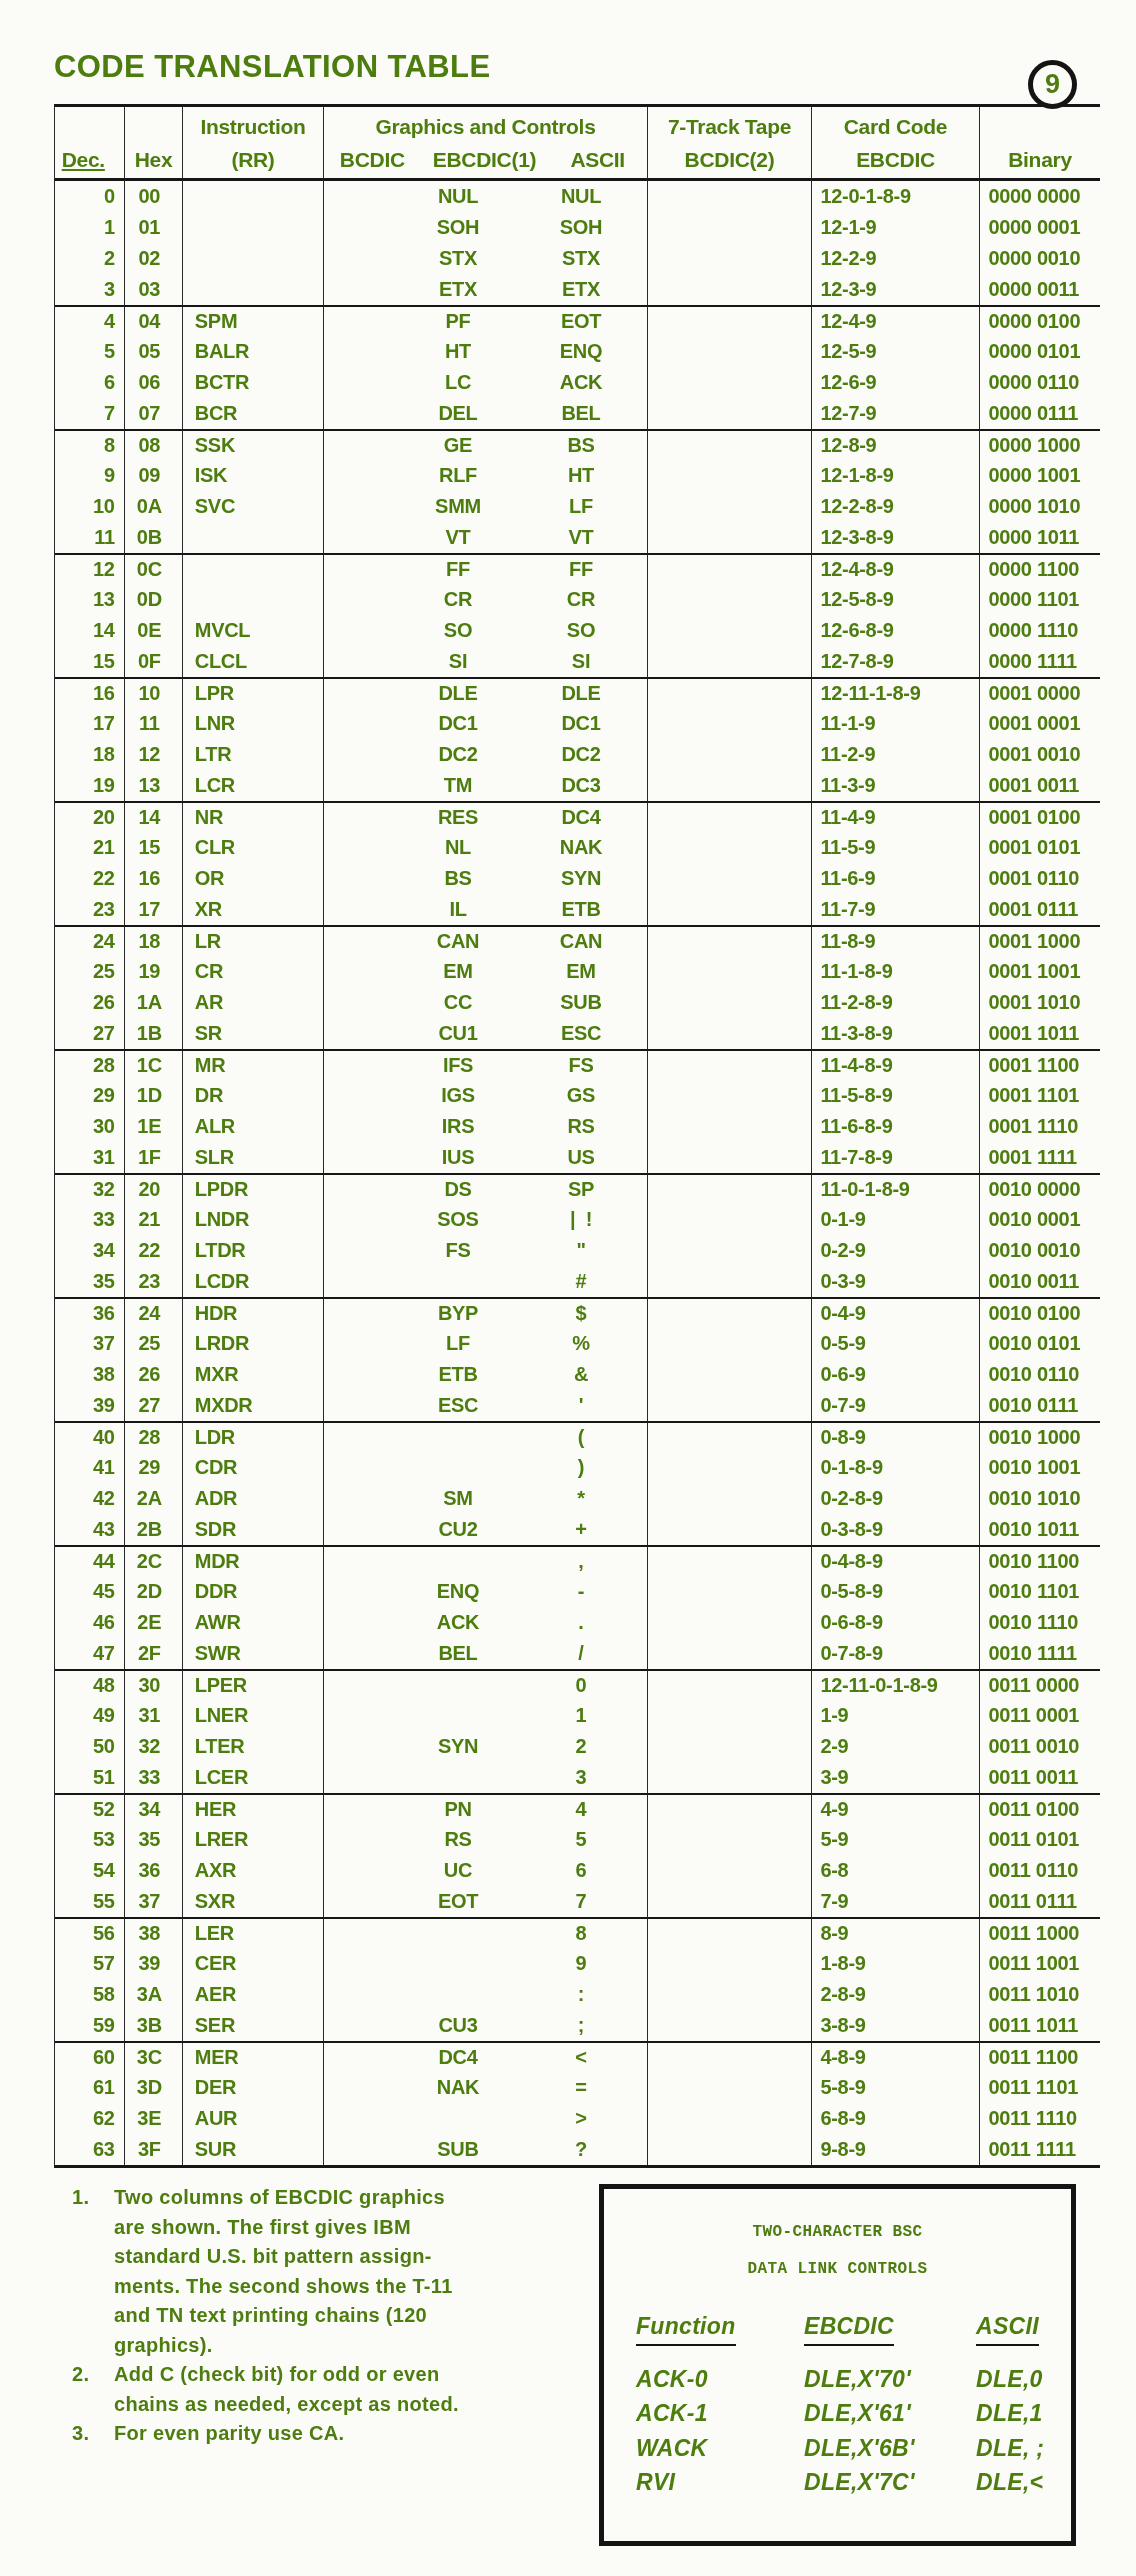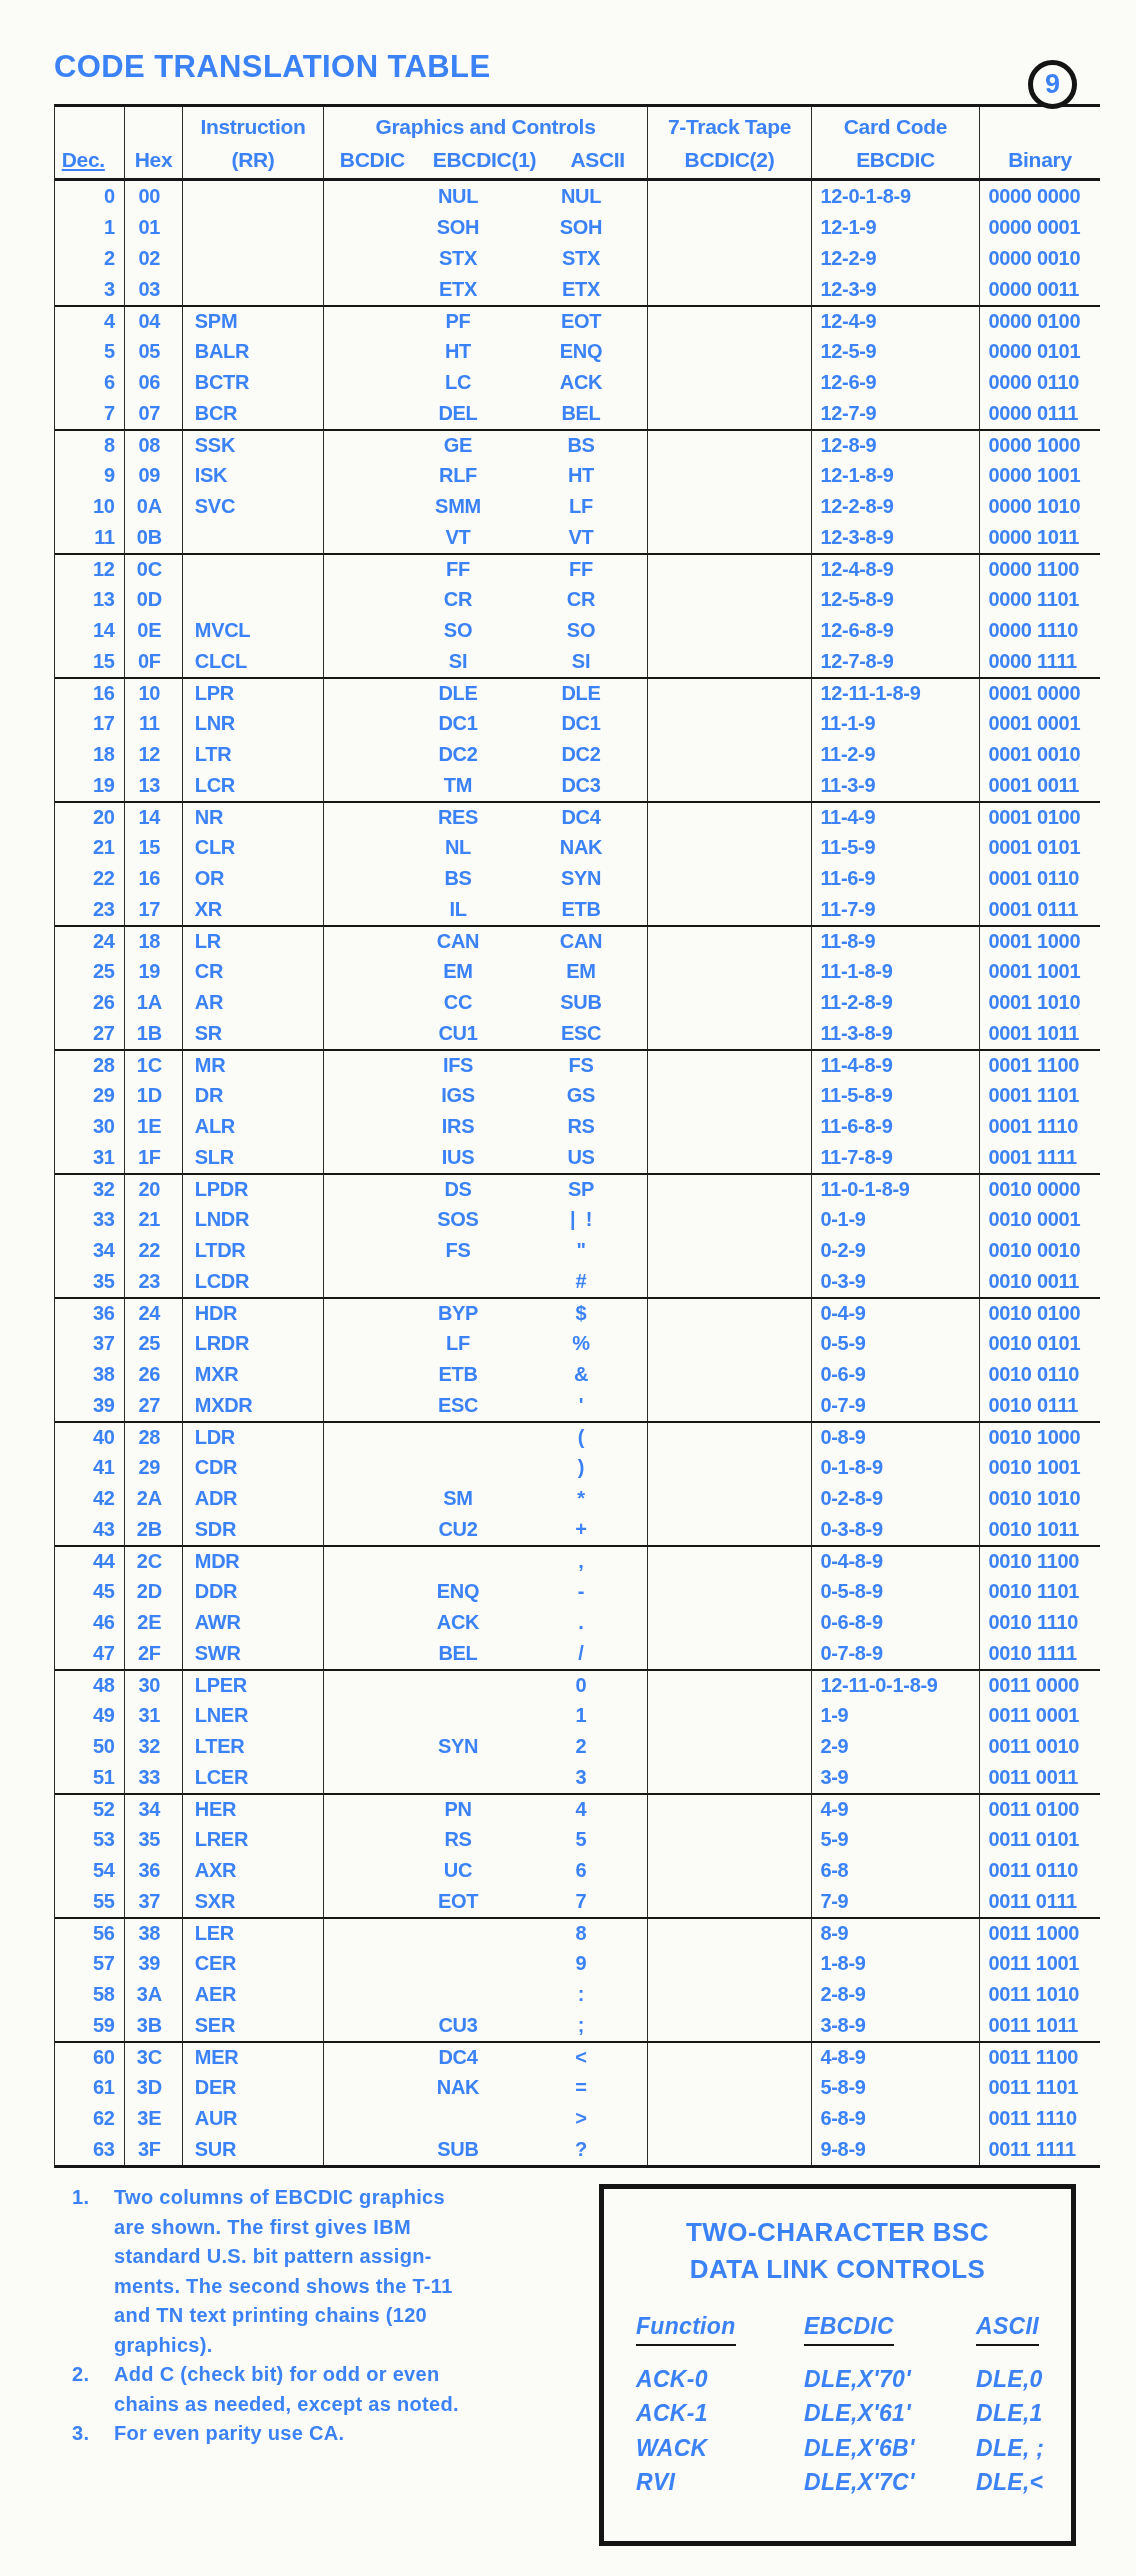--- a/index.html
+++ b/index.html
@@ -1,18 +1,18 @@
 <!DOCTYPE html>
 <html style="font-size:13.5px"><head>
 <meta charset="utf-8">
 <style>
   html,body{margin:0;padding:0;background:#e8e8e8;}
   .page{
     position:relative;width:1136px;height:2576px;margin:0 auto;
-    background:#fbfbf8;color:#3b82f6;
+    background:#fbfbf8;color:#4d7c0f;
     font-family:"Liberation Sans",sans-serif;font-weight:700;overflow:hidden;
   }
   
   .title{
     position:absolute;left:54px;top:49px;font-size:31px;font-weight:800;
     letter-spacing:0.4px;white-space:nowrap;
   }
   .page-circle{
     position:absolute;left:1028px;top:60px;width:39px;height:39px;
     border:5px solid #141414;border-radius:50%;
@@ -70,22 +70,22 @@
   }
   .note{display:flex;align-items:flex-start;}
   .note-num{width:42px;flex:0 0 42px;}
   .note-text{white-space:pre-line;}
   
   .bsc{
     position:absolute;left:599px;top:2184px;width:477px;height:362px;
     border:5.9px solid #141414;box-sizing:border-box;
   }
   .bsc-title{
-    margin-top:25px;text-align:center;font-size:26px;line-height:37px;
-    font-weight:800;letter-spacing:0.4px;
+    margin-top:25px;text-align:center;font-size:16px;line-height:37px;
+    font-weight:800;letter-spacing:0.4px;font-family:Liberation Mono, monospace;
   }
   .bsc-table{
     display:grid;grid-template-columns:168px 172px auto;
     margin:25px 8.4px 0 32px;row-gap:7.6px;
     font-size:23px;letter-spacing:0.3px;font-style:italic;
   }
   .bsc-h span{display:inline-block;border-bottom:2.5px solid #141414;padding-bottom:4.2px;}
   .bsc-h{margin-bottom:11.8px;}
 </style>
 </head>

